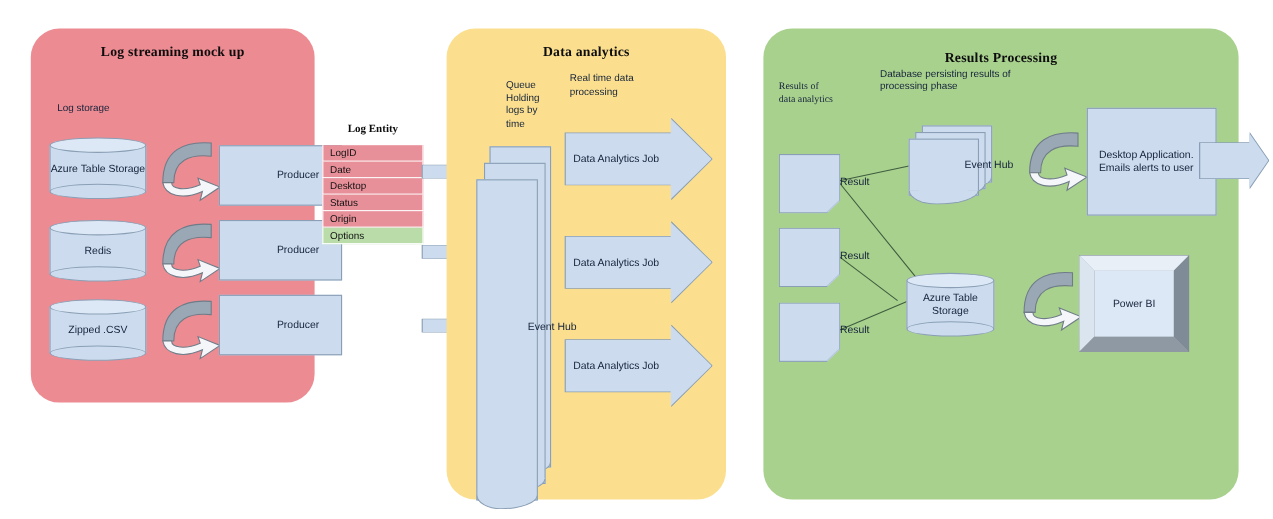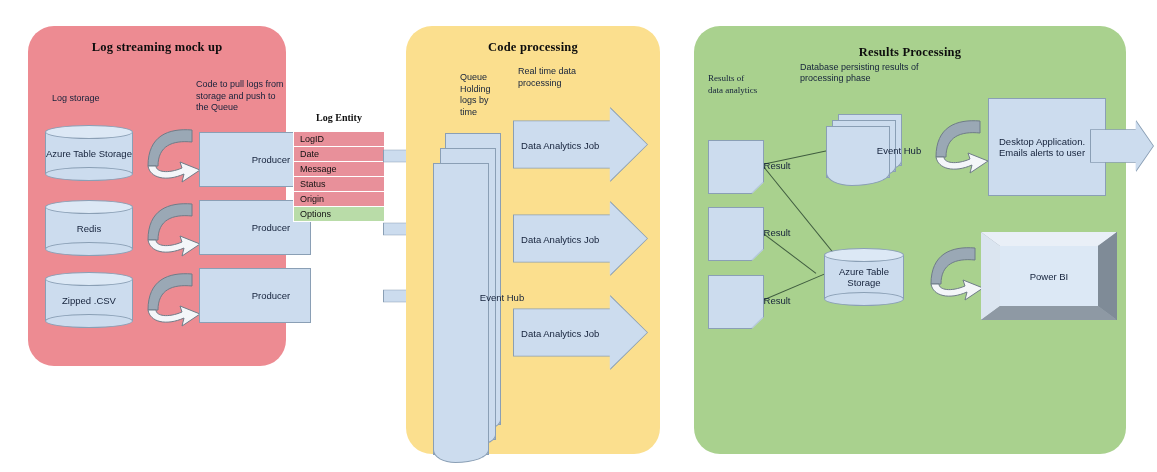--- a/index.html
+++ b/index.html
@@ -95,21 +95,20 @@
 <body>
 
 <div id="canvas">
 
   <div class="panel" style="left:28px;top:26px;width:258px;height:340px;background:#ed8b92;">
   </div>
   <div class="panel-title" style="left:28px;top:40px;width:258px;">Log streaming mock up</div>
 
   <div class="note" style="left:52px;top:93px;width:90px;">Log storage</div>
 
-  <div class="note" style="left:196px;top:79px;width:92px;">Code to pull logs from storage and push to the Queue</div>
 
   <div class="cyl" style="left:45px;top:125px;width:88px;height:56px;">
     <div class="body"></div>
     <div class="bot"></div>
     <div class="top"></div>
     <div class="cap">Azure Table Storage</div>
   </div>
   <div class="cyl" style="left:45px;top:200px;width:88px;height:56px;">
     <div class="body"></div>
     <div class="bot"></div>
@@ -143,37 +142,37 @@
   </div>
 
   <div class="box" style="left:199px;top:132px;width:78px;height:53px;">Producer</div>
   <div class="box" style="left:199px;top:200px;width:78px;height:53px;">Producer</div>
   <div class="box" style="left:199px;top:268px;width:78px;height:53px;">Producer</div>
 
   <div class="tbl" style="left:293px;top:132px;width:92px;">
     <div class="hdr">Log Entity</div>
     <div class="row r">LogID</div>
     <div class="row r">Date</div>
-    <div class="row r">Message</div>
+    <div class="row r">Desktop</div>
     <div class="row r">Status</div>
     <div class="row r">Origin</div>
     <div class="row g">Options</div>
   </div>
 
   <div class="barrow-o" style="left:383px;top:143px;width:48px;height:26px;"></div>
   <div class="barrow" style="left:384px;top:144px;width:46px;height:24px;"></div>
 
   <div class="barrow-o" style="left:383px;top:216px;width:48px;height:26px;"></div>
   <div class="barrow" style="left:384px;top:217px;width:46px;height:24px;"></div>
 
   <div class="barrow-o" style="left:383px;top:283px;width:48px;height:26px;"></div>
   <div class="barrow" style="left:384px;top:284px;width:46px;height:24px;"></div>
 
   <div class="panel" style="left:406px;top:26px;width:254px;height:428px;background:#fbdf8e;"></div>
-  <div class="panel-title" style="left:406px;top:40px;width:254px;">Code processing</div>
+  <div class="panel-title" style="left:406px;top:40px;width:254px;">Data analytics</div>
 
   <div class="note" style="left:460px;top:72px;width:46px;">Queue Holding logs by time</div>
   <div class="note" style="left:518px;top:66px;width:82px;">Real time data processing</div>
 
   <div class="docw" style="left:445px;top:133px;width:54px;height:290px;"></div>
   <div class="docw" style="left:440px;top:148px;width:54px;height:290px;"></div>
   <div class="docw" style="left:433px;top:163px;width:54px;height:290px;"></div>
   <div class="lbl" style="left:433px;top:292px;width:54px;">Event Hub</div>
 
   <div class="aarrow" style="left:513px;top:107px;width:135px;height:75px;">
@@ -244,21 +243,21 @@
     </svg>
   </div>
 
   <div class="box lefttext" style="left:988px;top:98px;width:106px;height:96px;">Desktop Application. Emails alerts to user</div>
 
   <div class="aarrow" style="left:1090px;top:120px;width:64px;height:52px;">
     <div class="sh"></div>
     <div class="fl"></div>
   </div>
 
-  <div class="cube" style="left:981px;top:232px;width:100px;height:88px;padding-left:36px;">
+  <div class="cube" style="left:981px;top:232px;width:100px;height:88px;">
     <div class="outer"></div>
     <div class="tp"></div>
     <div class="lf"></div>
     <div class="rt"></div>
     <div class="bt"></div>
     <div class="face">Power BI</div>
   </div>
 
 </div>
 

